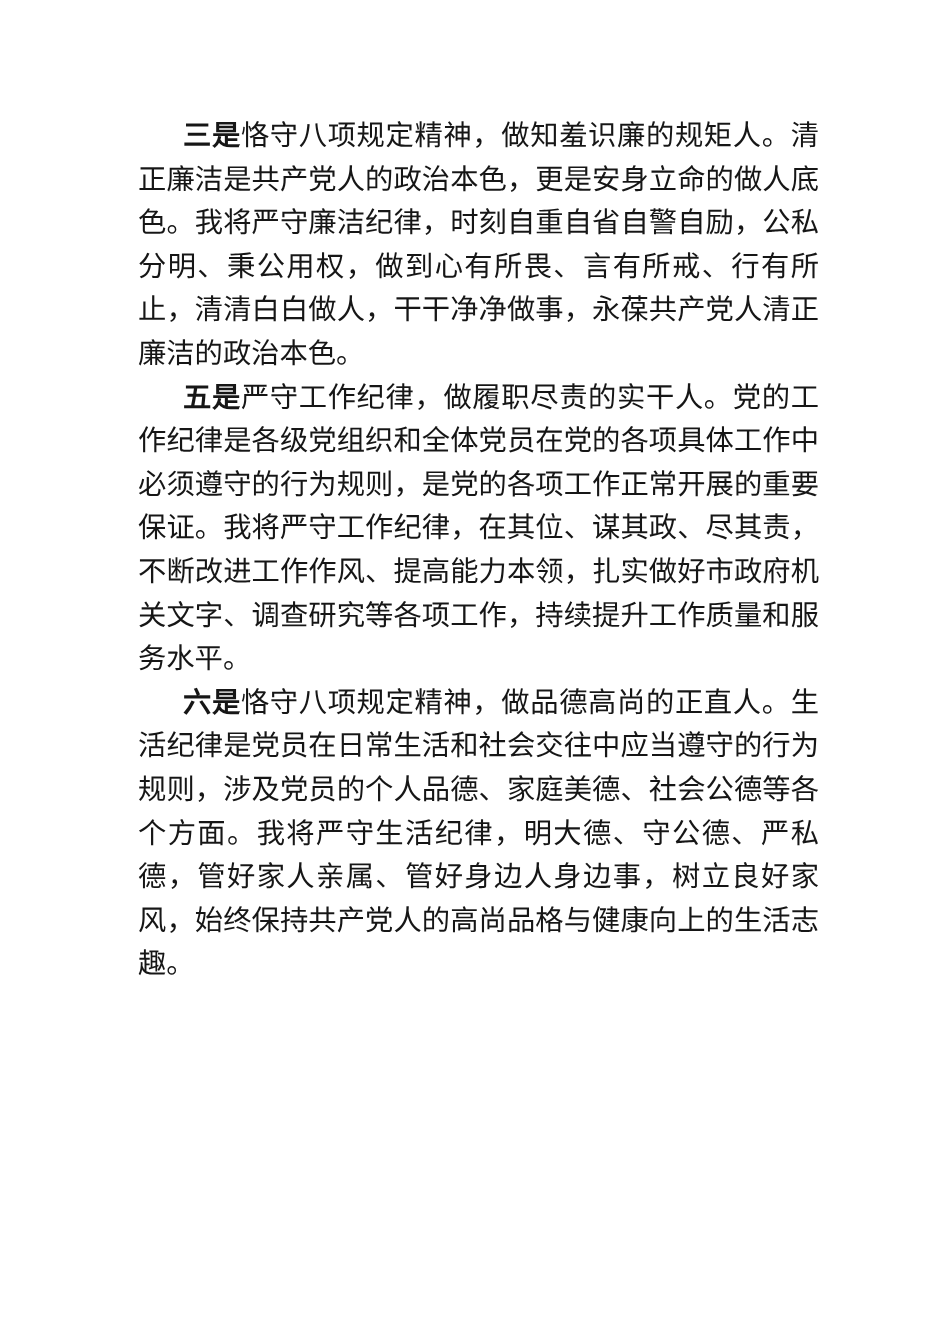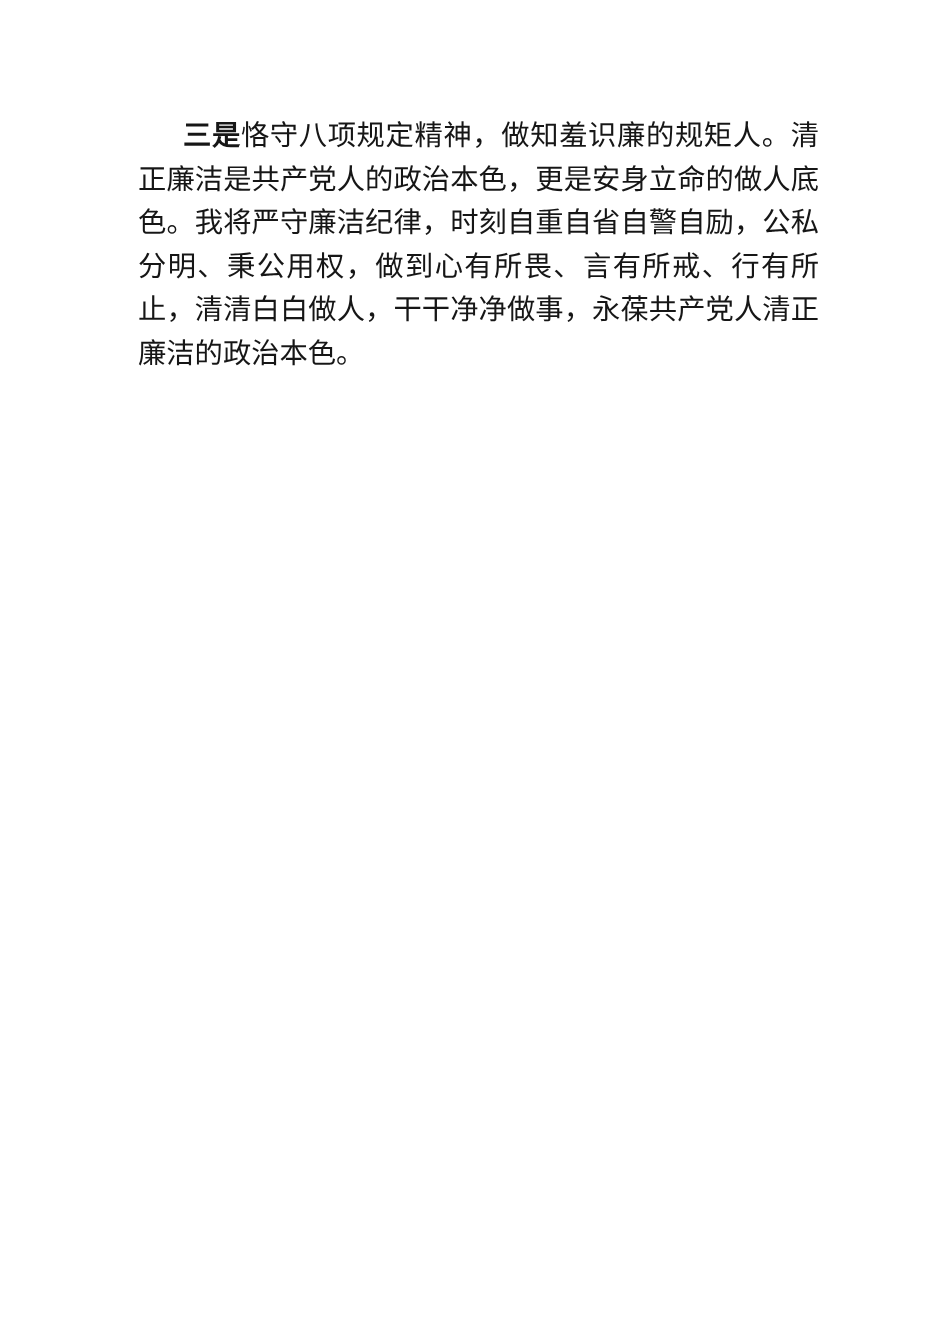--- a/index.html
+++ b/index.html
@@ -35,14 +35,16 @@
   .para strong {
     font-weight: 700;
   }
 </style>
 </head>
 <body>
 
 <div class="page">
   <div class="content">
       <p class="para"><strong>三是</strong><span>恪守八项规定精神，做知羞识廉的规矩人。清正廉洁是共产党人的政治本色，更是安身立命的做人底色。我将严守廉洁纪律，时刻自重自省自警自励，公私分明、秉公用权，做到心有所畏、言有所戒、行有所止，清清白白做人，干干净净做事，永葆共产党人清正廉洁的政治本色。</span></p>
+      <p class="para"><strong>五是</strong><span>严守工作纪律，做履职尽责的实干人。党的工作纪律是各级党组织和全体党员在党的各项具体工作中必须遵守的行为规则，是党的各项工作正常开展的重要保证。我将严守工作纪律，在其位、谋其政、尽其责，不断改进工作作风、提高能力本领，扎实做好市政府机关文字、调查研究等各项工作，持续提升工作质量和服务水平。</span></p>
+      <p class="para"><strong>六是</strong><span>恪守八项规定精神，做品德高尚的正直人。生活纪律是党员在日常生活和社会交往中应当遵守的行为规则，涉及党员的个人品德、家庭美德、社会公德等各个方面。我将严守生活纪律，明大德、守公德、严私德，管好家人亲属、管好身边人身边事，树立良好家风，始终保持共产党人的高尚品格与健康向上的生活志趣。</span></p>
     </div>
 </div>
 
 </body></html>

